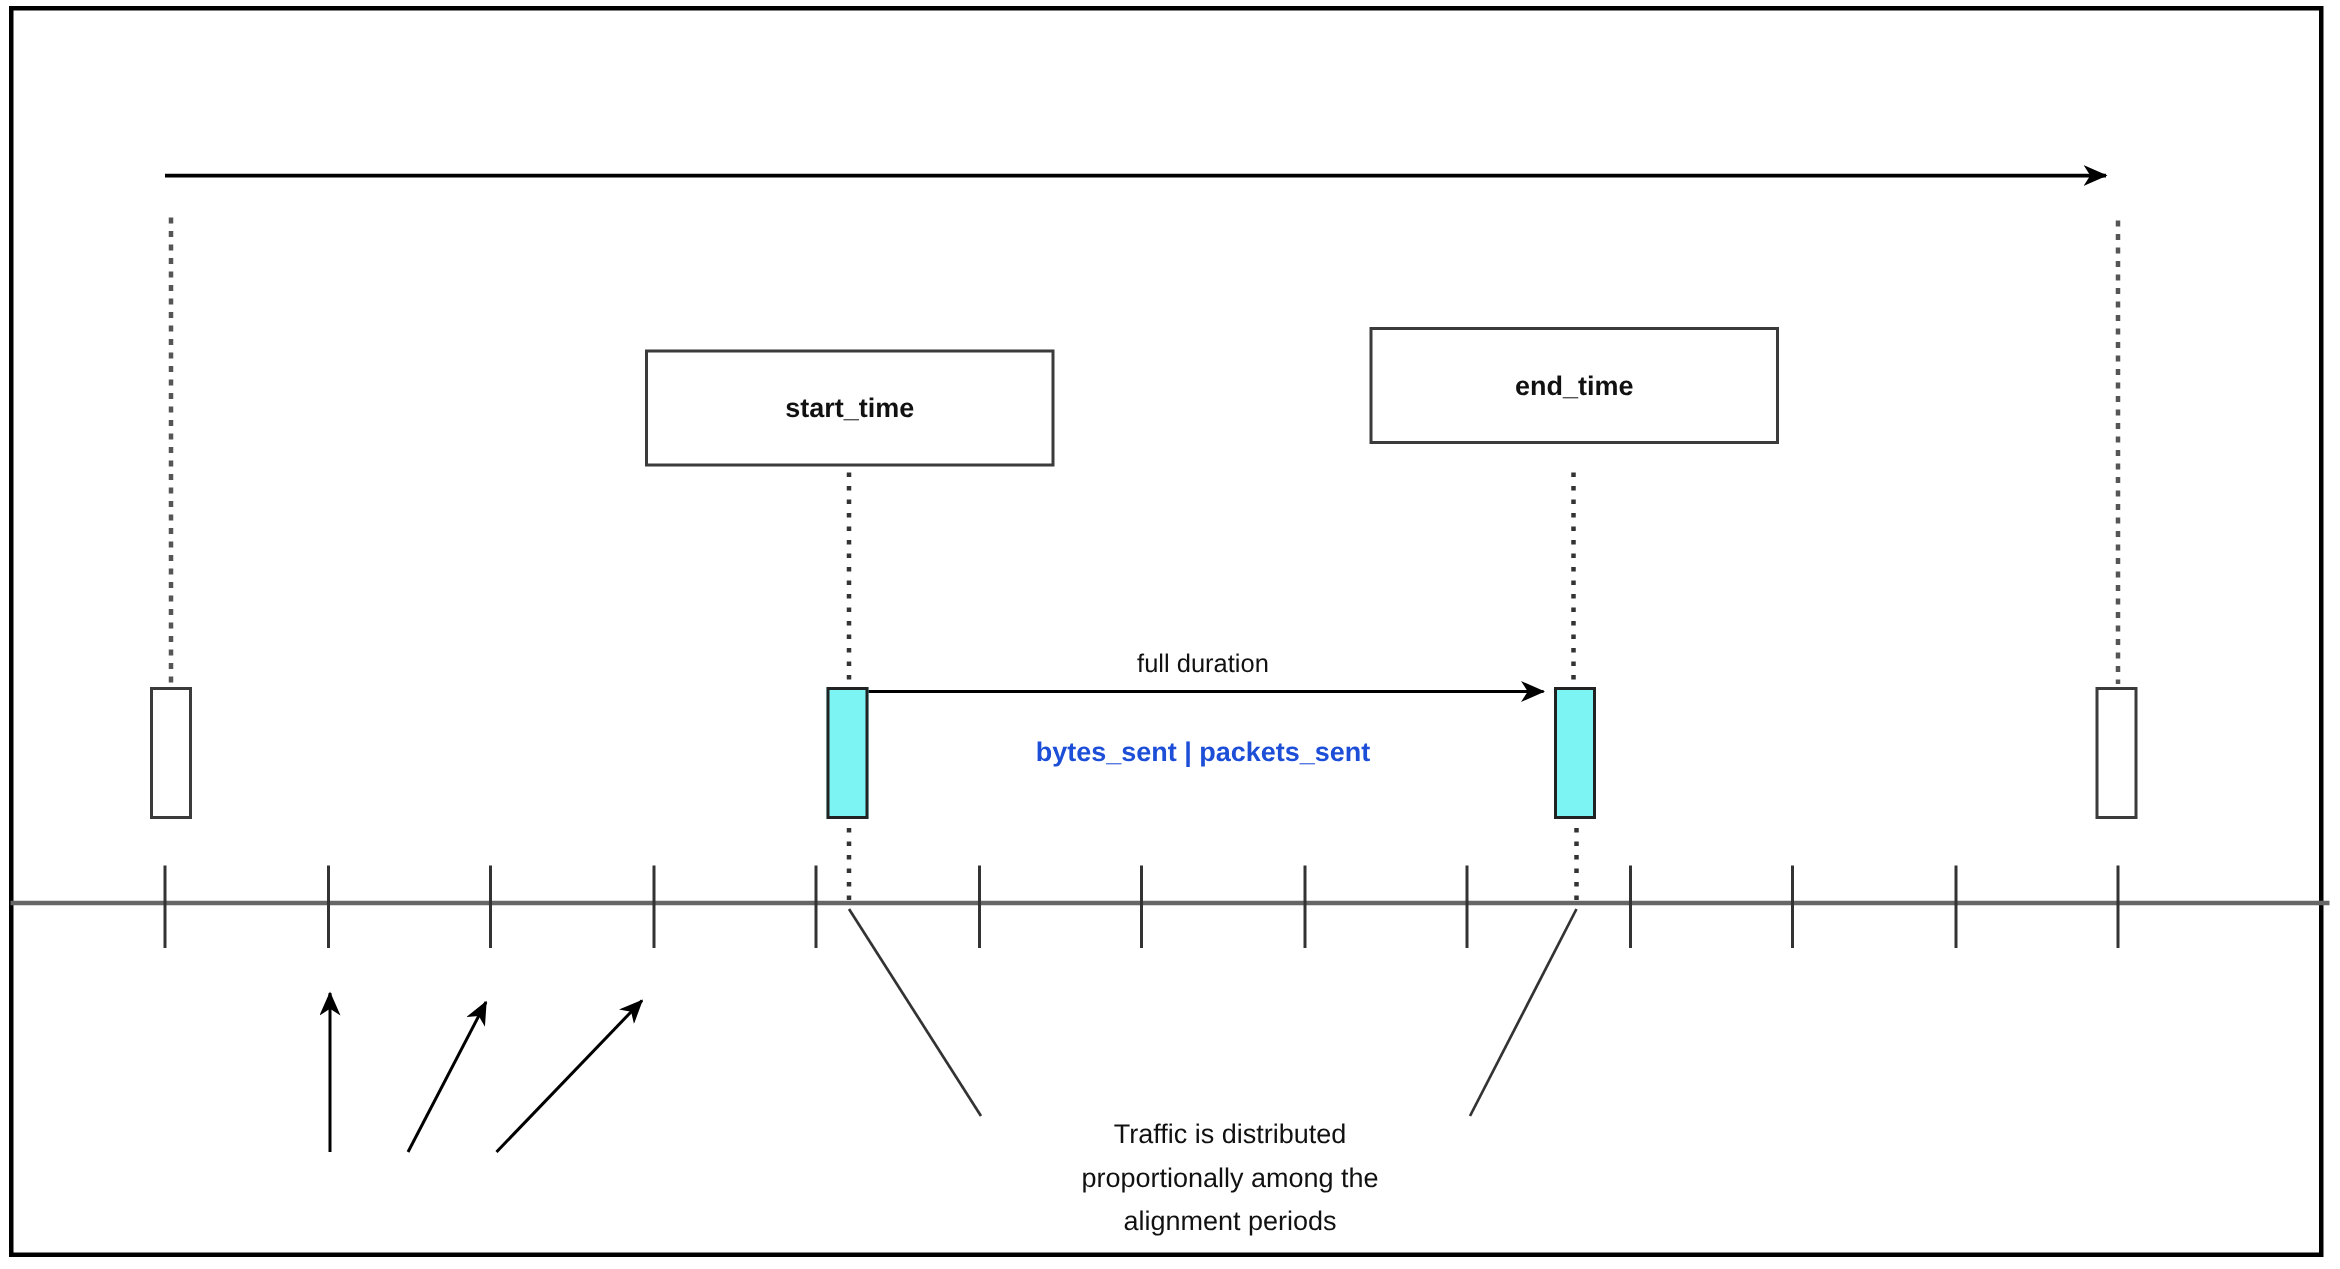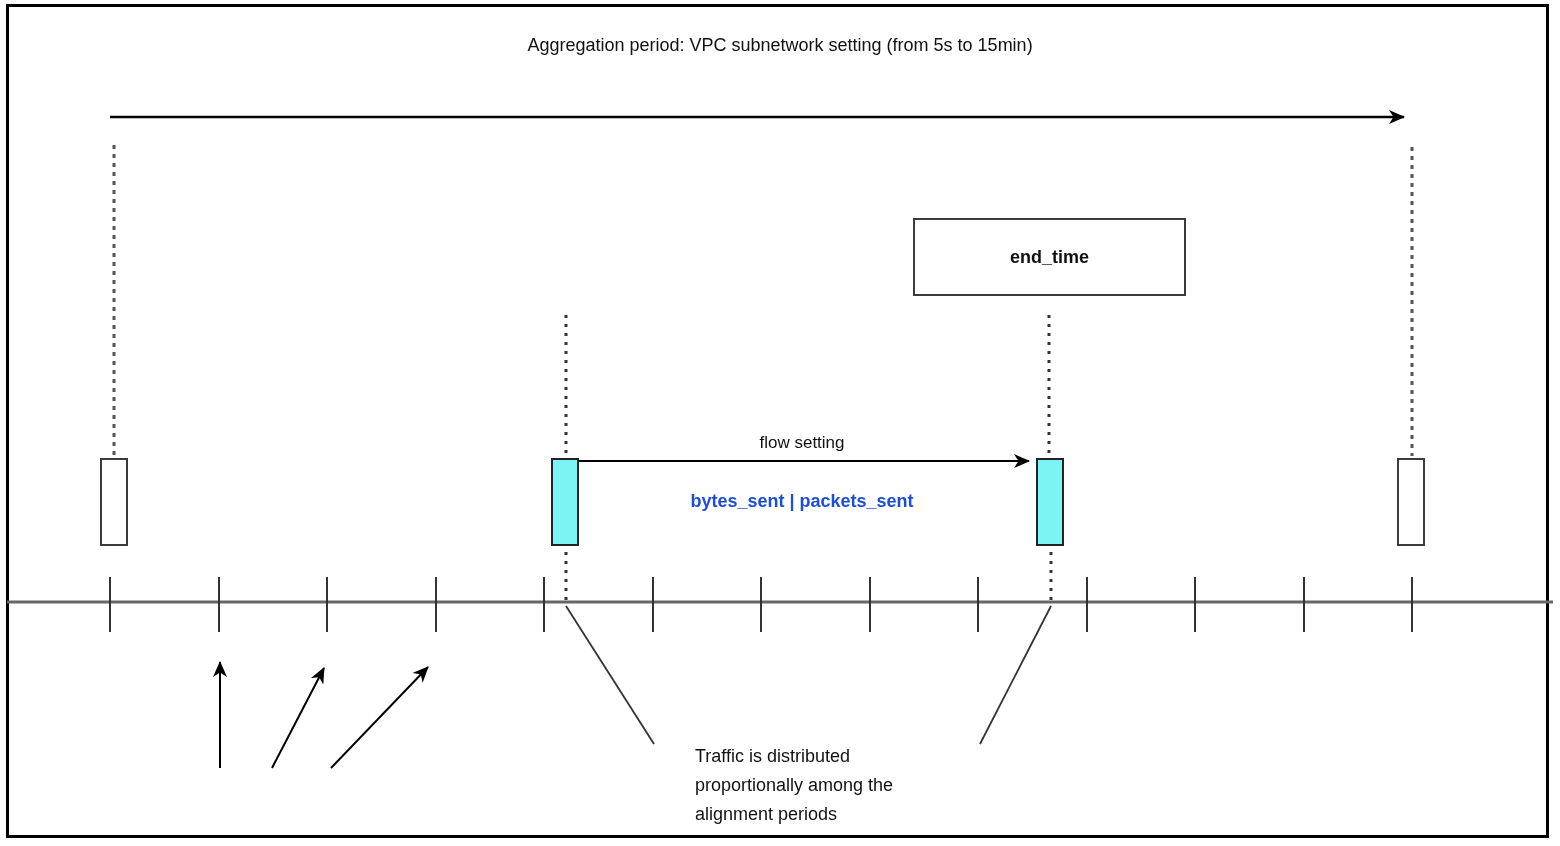--- a/index.html
+++ b/index.html
@@ -79,21 +79,21 @@
   .alignment-label {
     position: absolute;
     left: 35px; top: 776px; width: 460px;
     text-align: center;
     font-size: 18px;
     color: #111111;
   }
   .traffic-note {
     position: absolute;
     left: 695px; top: 742px; width: 250px;
-    text-align: left;
+    text-align: center;
     font-size: 18px;
     line-height: 29px;
     color: #111111;
   }
 </style>
 </head>
 <body>
 
 <div class="canvas">
 
@@ -137,32 +137,34 @@
     </g>
 
     <line x1="566" y1="606" x2="654" y2="744" stroke="#333333" stroke-width="1.8"></line>
     <line x1="1051" y1="606" x2="980" y2="744" stroke="#333333" stroke-width="1.8"></line>
 
     <line x1="220" y1="768" x2="220" y2="662" stroke="#000000" stroke-width="2" marker-end="url(#ah)"></line>
     <line x1="272" y1="768" x2="324" y2="668" stroke="#000000" stroke-width="2" marker-end="url(#ah)"></line>
     <line x1="331" y1="768" x2="428" y2="667" stroke="#000000" stroke-width="2" marker-end="url(#ah)"></line>
   </svg>
 
-  <div class="title">Aggregation period: VPC subnetwork setting (from 5s to 15min)</div>
 
+  <div class="time-box box-start">
+    <span>start_time</span>
+  </div>
 
   <div class="time-box box-end">
     <span>end_time</span>
   </div>
 
   <div class="bar bar-term-left"></div>
   <div class="bar bar-term-right"></div>
   <div class="bar bar-cyan bar-flow-start"></div>
   <div class="bar bar-cyan bar-flow-end"></div>
 
-  <div class="flow-duration-label">flow setting</div>
+  <div class="flow-duration-label">full duration</div>
 
   <div class="metrics-label">bytes_sent | packets_sent</div>
 
 
   <div class="traffic-note">Traffic is distributed proportionally among the alignment periods</div>
 
 </div>
 
 </body></html>

